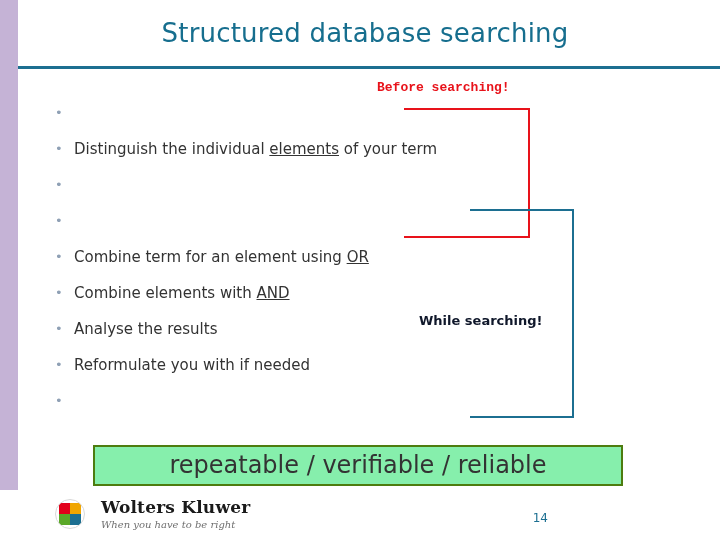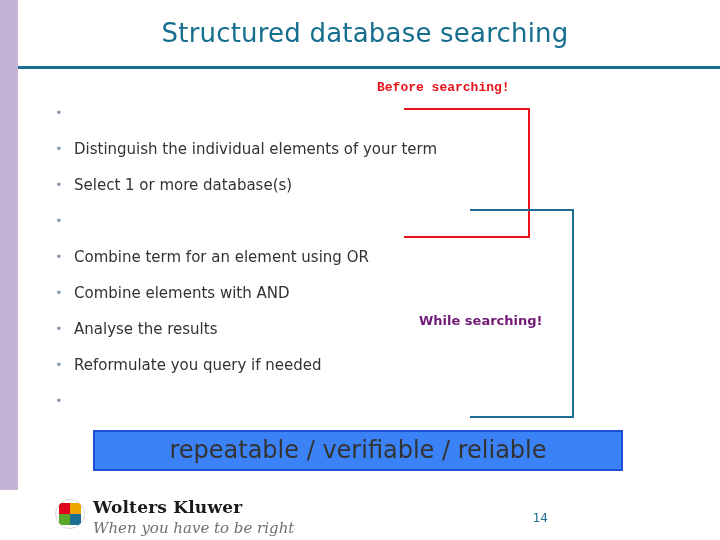--- a/index.html
+++ b/index.html
@@ -58,21 +58,21 @@
     color: #e8121a;
     font-family: Liberation Mono, monospace;
     margin-left: 25px;
   }
   .while-label {
     position: absolute;
     left: 419px;
     top: 313px;
     font-size: 13px;
     font-weight: bold;
-    color: #701a75;
+    color: #0f172a;
     font-family: "DejaVu Sans", sans-serif;
   }
   
   .red-box {
     position: absolute;
     left: 404px;
     top: 108px;
     width: 124px;
     height: 126px;
     border: 2px solid #e8121a;
@@ -108,29 +108,30 @@
     left: 3px;
     top: 1px;
     font-size: 13px;
     color: #8fa0b5;
   }
   .bullet .txt {
     display: block;
     padding-top: 1px;
   }
   .u {
+    text-decoration: underline;
   }
   .green-banner {
     position: absolute;
     left: 93px;
-    top: 430px;
+    top: 445px;
     width: 530px;
     height: 41px;
-    background: #3b82f6;
-    border: 2px solid #1d4ed8;
+    background: #86efac;
+    border: 2px solid #4d7c0f;
     box-sizing: border-box;
   }
   .green-banner span {
     display: block;
     text-align: center;
     font-size: 24px;
     color: #333333;
     line-height: 37px;
     font-family: "DejaVu Sans", sans-serif;
   }
@@ -162,32 +163,32 @@
   .logo-mark .q1, .logo-mark .q2, .logo-mark .q3, .logo-mark .q4 {
     position: absolute;
     width: 11px;
     height: 11px;
   }
   .logo-mark .q1 { left: 3px;  top: 3px;  background: #e2001a; }
   .logo-mark .q2 { left: 14px; top: 3px;  background: #f0a500; }
   .logo-mark .q3 { left: 3px;  top: 14px; background: #5aa828; }
   .logo-mark .q4 { left: 14px; top: 14px; background: #1c6f91; }
   .logo-text {
-    margin-left: 8px;
+    margin-left: 16px;
   }
   .logo-name {
     font-size: 17px;
     color: #1a1a1a;
     font-family: "DejaVu Serif", serif;
     font-weight: bold;
     letter-spacing: 0.2px;
     line-height: 19px;
   }
   .logo-tag {
-    font-size: 15px;
+    font-size: 10px;
     color: #6f6f6f;
     font-family: "DejaVu Serif", serif;
     font-style: italic;
     margin-top: 2px;
   }
   .page-number {
     position: absolute;
     right: 24px;
     top: 511px;
     font-size: 12px;
@@ -217,21 +218,20 @@
       <span class="dot">•</span>
     </div>
 
     <div class="bullet">
       <span class="dot">•</span>
       <span class="txt"><span>Distinguish the individual </span><span class="u">elements</span><span> of your term</span></span>
     </div>
 
     <div class="bullet">
       <span class="dot">•</span>
-      <span class="txt"><span>Select 1 or more database(s)</span><span class="u"></span><span></span></span>
     </div>
 
     <div class="bullet">
       <span class="dot">•</span>
     </div>
 
     <div class="bullet">
       <span class="dot">•</span>
       <span class="txt"><span>Combine term for an element using </span><span class="u">OR</span><span></span></span>
     </div>
@@ -241,21 +241,21 @@
       <span class="txt"><span>Combine elements with </span><span class="u">AND</span><span></span></span>
     </div>
 
     <div class="bullet">
       <span class="dot">•</span>
       <span class="txt"><span>Analyse the results</span><span class="u"></span><span></span></span>
     </div>
 
     <div class="bullet">
       <span class="dot">•</span>
-      <span class="txt"><span>Reformulate you query if needed</span><span class="u"></span><span></span></span>
+      <span class="txt"><span>Reformulate you with if needed</span><span class="u"></span><span></span></span>
     </div>
 
     <div class="bullet">
       <span class="dot">•</span>
     </div>
 
   </div>
 
   <div class="green-banner">
     <span>repeatable / verifiable / reliable</span>

